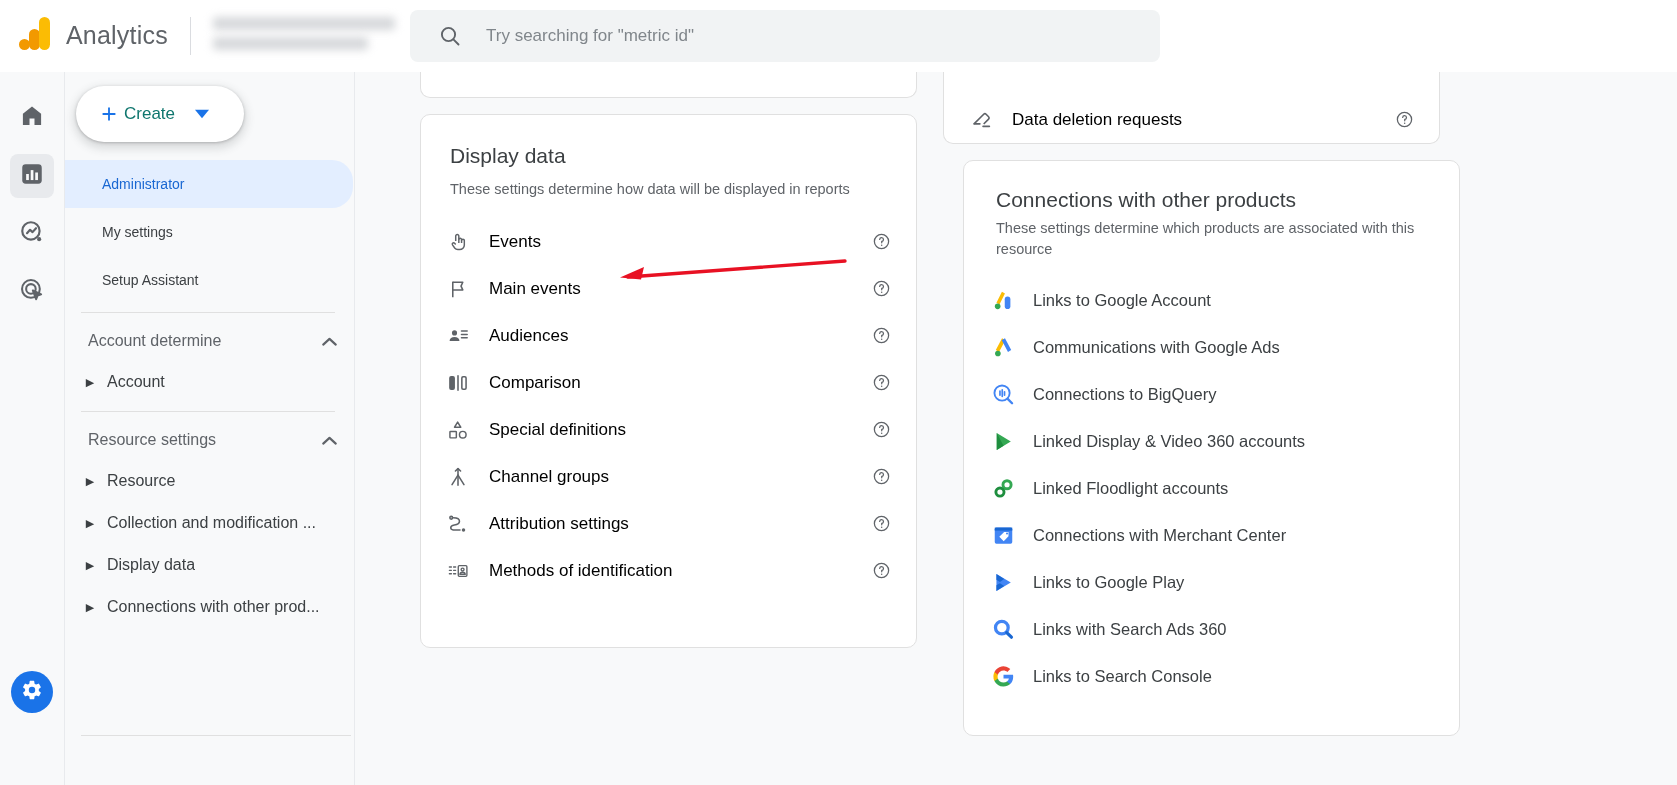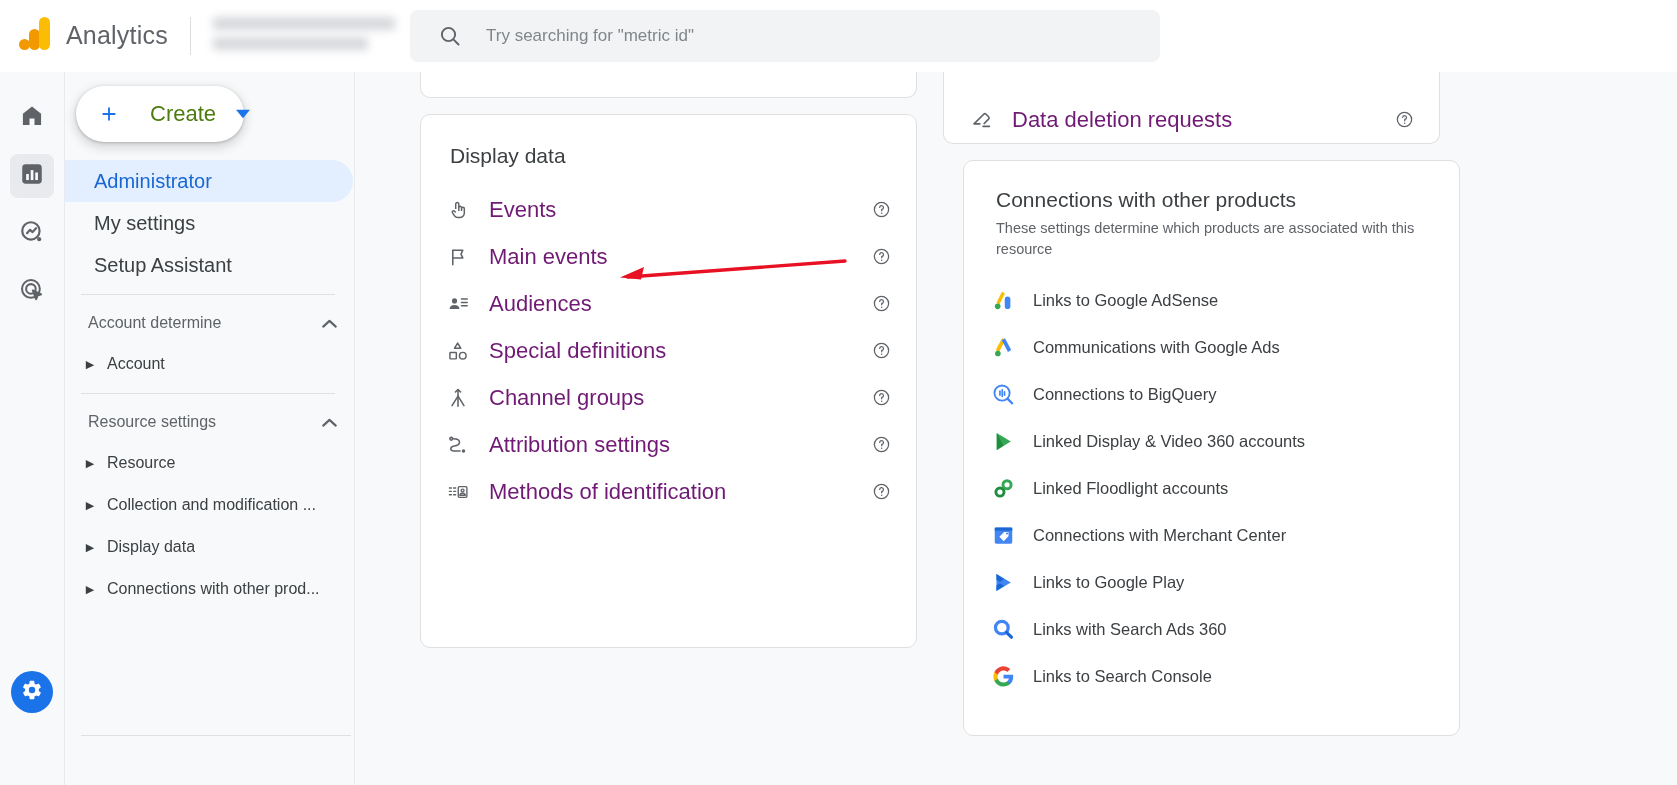--- a/index.html
+++ b/index.html
@@ -80,27 +80,27 @@
     background: #f8f9fa; border-right: 1px solid #e8eaed; z-index: 15;
   }
   .create-btn {
     position: absolute; left: 11px; top: 14px;
     width: 168px; height: 56px; background: #fff;
     border-radius: 28px; display: flex; align-items: center;
     box-shadow: 0 1px 3px rgba(60,64,67,.3), 0 4px 8px 3px rgba(60,64,67,.15);
     cursor: pointer;
   }
   .create-btn .plus { margin-left: 22px; width: 22px; height: 22px; color:#1a73e8; display:flex; }
-  .create-btn .lbl { margin-left: 30px; font-size: 22px; color: #4d7c0f; }
+  .create-btn .lbl { margin-left: 4px; font-size: 17px; color: #0f766e; }
   .create-btn .caret { margin-left: 20px; color:#1a73e8; display:flex; }
 
   .nav-list { position: absolute; top: 88px; left: 0; width: 290px; }
   .nav-item {
-    height: 42px; display: flex; align-items: center;
-    font-size: 20px; color: #3c4043; padding-left: 29px;
+    height: 48px; display: flex; align-items: center;
+    font-size: 14px; color: #3c4043; padding-left: 37px;
     border-radius: 0 21px 21px 0; margin-right: 2px; cursor: pointer;
   }
   .nav-item.selected { background: #e3eeff; color: #1967d2; }
 
   .nav-sep { height:1px; background:#e0e0e0; margin: 8px 20px 8px 16px; }
 
   .nav-group {
     height: 40px; display: flex; align-items: center;
     padding: 0 18px 0 23px; font-size: 16px; color: #5f6368;
     cursor: pointer;
@@ -138,21 +138,21 @@
   .card-title { font-size: 21px; color: #3c4043; }
   .card-sub { font-size: 14.5px; color: #5f6368; line-height: 1.45; }
 
   .row {
     display: flex; align-items: center; height: 47px; cursor: pointer;
   }
   .row .ricon {
     width: 30px; margin-left: 22px; display: flex;
     justify-content: center; color: #5f6368;
   }
-  .row .rlabel { margin-left: 16px; font-size: 22px; color: #701a75; }
+  .row .rlabel { margin-left: 16px; font-size: 17px; color: #000000; }
   .row .help { margin-left: auto; margin-right: 25px; display:flex; color:#5f6368; }
 
   .prow { display:flex; align-items:center; height: 47px; cursor:pointer; }
   .prow .picon { width: 32px; margin-left: 23px; display:flex; justify-content:center; }
   .prow .plabel { margin-left: 14px; font-size: 16.5px; color: #3c4043; }
 
   
   #card-partial { left: 65px; top: -10px; width: 497px; height: 36px; border-bottom-left-radius:10px; border-bottom-right-radius:10px; border-top:none; }
   #card-display { left: 65px; top: 42px; width: 497px; height: 534px; }
   #card-dataretention { left: 588px; top: -28px; width: 497px; height: 100px; border-bottom-left-radius:10px; border-bottom-right-radius:10px; border-top:none; }
@@ -313,20 +313,21 @@
       </svg>
     </span>
   </div>
 
   <div class="content">
 
     <div class="card" id="card-partial"></div>
 
     <div class="card" id="card-display">
       <div class="card-title" style="margin:29px 0 0 29px;">Display data</div>
+      <div class="card-sub" style="margin:11px 30px 0 29px;">These settings determine how data will be displayed in reports</div>
 
       <div style="margin-top:18px;">
         <div class="row">
           <span class="ricon">
             <svg width="22" height="22" viewBox="0 0 24 24" fill="none" stroke="currentColor" stroke-width="1.6">
               <path d="M9.5 11V5.6a1.7 1.7 0 1 1 3.4 0V13"></path>
               <path d="M12.9 9.5a1.5 1.5 0 0 1 3 0V13"></path>
               <path d="M15.9 10.4a1.5 1.5 0 0 1 3 0v4.8a5 5 0 0 1-5 5h-2.1a4.4 4.4 0 0 1-3.4-1.7L6 15.2a1.5 1.5 0 0 1 2.3-1.9l1.2 1.3"></path>
             </svg>
           </span>
@@ -368,20 +369,37 @@
           <span class="rlabel">Audiences</span>
           <span class="help">
             <svg width="19" height="19" viewBox="0 0 24 24" fill="none" stroke="currentColor" stroke-width="1.6">
               <circle cx="12" cy="12" r="9"></circle>
               <path d="M9.7 9.4a2.4 2.4 0 1 1 2.6 2.6v1.6" stroke-linecap="round"></path>
               <circle cx="12.2" cy="16.6" r=".95" fill="currentColor" stroke="none"></circle>
             </svg>
           </span>
         </div>
 
+        <div class="row">
+          <span class="ricon">
+            <svg width="22" height="22" viewBox="0 0 24 24" fill="none" stroke="currentColor" stroke-width="1.7">
+              <rect x="3.2" y="5.2" width="4.6" height="13.6" rx="1.3" fill="currentColor"></rect>
+              <path d="M12 4.2v15.6" stroke-linecap="round"></path>
+              <rect x="16.2" y="5.2" width="4.6" height="13.6" rx="1.3"></rect>
+            </svg>
+          </span>
+          <span class="rlabel">Comparison</span>
+          <span class="help">
+            <svg width="19" height="19" viewBox="0 0 24 24" fill="none" stroke="currentColor" stroke-width="1.6">
+              <circle cx="12" cy="12" r="9"></circle>
+              <path d="M9.7 9.4a2.4 2.4 0 1 1 2.6 2.6v1.6" stroke-linecap="round"></path>
+              <circle cx="12.2" cy="16.6" r=".95" fill="currentColor" stroke="none"></circle>
+            </svg>
+          </span>
+        </div>
 
         <div class="row">
           <span class="ricon">
             <svg width="22" height="22" viewBox="0 0 24 24" fill="none" stroke="currentColor" stroke-width="1.6">
               <path d="M11.6 3.4 15 9H8.2z" stroke-linejoin="round"></path>
               <rect x="3.2" y="13.6" width="7" height="7" rx=".7"></rect>
               <circle cx="17.2" cy="17.1" r="3.6"></circle>
             </svg>
           </span>
           <span class="rlabel">Special definitions</span>
@@ -479,21 +497,21 @@
 
       <div style="margin-top:17px;">
         <div class="prow">
           <span class="picon">
             <svg width="25" height="25" viewBox="0 0 24 24">
               <path d="M10.5 3.6 5.2 14.2l2.9 1.7 5.3-10.6z" fill="#fbbc04"></path>
               <circle cx="6.4" cy="17.6" r="2.7" fill="#34a853"></circle>
               <rect x="13.2" y="8.2" width="5.4" height="12" rx="2.7" fill="#4285f4"></rect>
             </svg>
           </span>
-          <span class="plabel">Links to Google AdSense</span>
+          <span class="plabel">Links to Google Account</span>
         </div>
 
         <div class="prow">
           <span class="picon">
             <svg width="25" height="25" viewBox="0 0 24 24">
               <path d="M10.6 3.2 4.6 14.4l3.1 1.8 6-11.2z" fill="#fbbc04"></path>
               <path d="M13.4 3.2 19.4 14.4l-3.1 1.8-6-11.2z" fill="#4285f4"></path>
               <circle cx="6.6" cy="17.8" r="2.7" fill="#34a853"></circle>
             </svg>
           </span>

